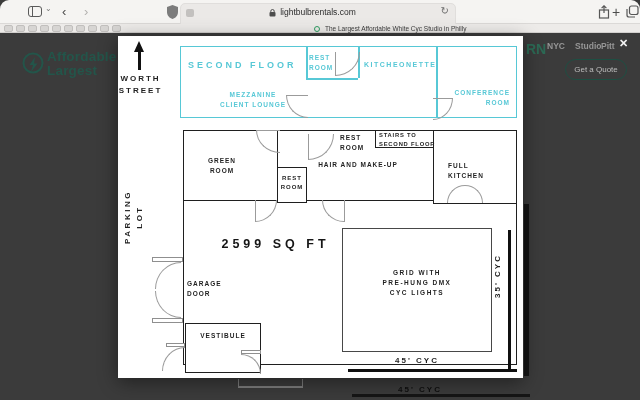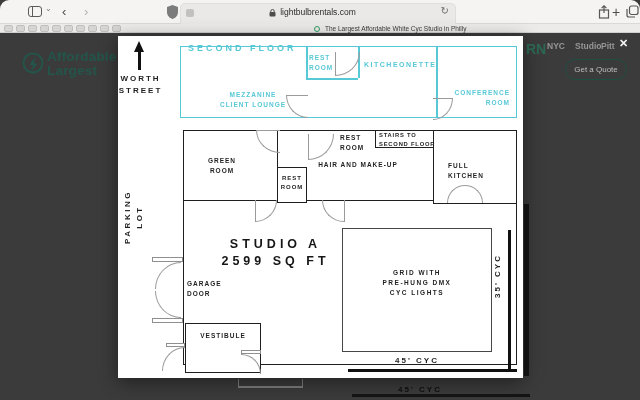--- a/index.html
+++ b/index.html
@@ -130,21 +130,21 @@
     <div class="abs pt" style="left:0;top:37px;width:45px;text-align:center;font-size:8px;letter-spacing:2px;">WORTH
 STREET</div>
 
     <div class="abs pt" style="left:-30px;top:175px;width:80px;height:12px;text-align:center;font-size:8px;letter-spacing:2.5px;transform:rotate(-90deg);">PARKING LOT</div>
 
     <div class="abs tealbox" style="left:62px;top:10px;width:337px;height:72px;"></div>
     <div class="abs tvl" style="left:188px;top:10px;height:32px;"></div>
     <div class="abs tvl" style="left:240px;top:10px;height:32px;"></div>
     <div class="abs thl" style="left:188px;top:42px;width:52px;"></div>
     <div class="abs tvl" style="left:318px;top:10px;height:72px;"></div>
-    <div class="abs pt tt" style="left:70px;top:6px;font-size:9px;letter-spacing:3px;">SECOND FLOOR</div>
+    <div class="abs pt tt" style="left:70px;top:23px;font-size:9px;letter-spacing:3px;">SECOND FLOOR</div>
     <div class="abs pt tt" style="left:191px;top:17px;">REST
 ROOM</div>
     <div class="abs pt tt" style="left:246px;top:24px;font-size:7px;letter-spacing:1.5px;">KITCHEONETTE</div>
     <div class="abs pt tt" style="left:80px;top:54px;width:110px;text-align:center;">MEZZANINE
 CLIENT LOUNGE</div>
     <div class="abs pt tt" style="left:320px;top:52px;width:72px;text-align:right;">CONFERENCE
 ROOM</div>
 
     <div class="arc arc-br" style="left:217px;top:16px;width:25px;height:24px;"></div>
     <div class="abs leafv" style="left:217px;top:16px;height:24px;"></div>
@@ -178,21 +178,20 @@
     <div class="arc arc-br" style="left:190px;top:98px;width:26px;height:26px;"></div>
     <div class="abs leafv" style="left:190px;top:98px;height:26px;"></div>
     <div class="arc arc-br" style="left:137px;top:164px;width:22px;height:22px;"></div>
     <div class="abs leafv" style="left:137px;top:164px;height:22px;"></div>
     <div class="arc arc-bl" style="left:204px;top:164px;width:22px;height:22px;"></div>
     <div class="abs leafv" style="left:226px;top:164px;height:22px;"></div>
     <div class="arc arc-tl" style="left:329px;top:149px;width:18px;height:18px;"></div>
     <div class="arc arc-tr" style="left:347px;top:149px;width:18px;height:18px;"></div>
 
     <div class="abs" style="left:90px;top:200px;width:135px;text-align:center;font-size:12.5px;font-weight:700;letter-spacing:4px;line-height:17px;color:#161616;">
-      <div>STUDIO A</div>
       <div>2599 SQ FT</div>
     </div>
     <div class="abs pt" style="left:69px;top:243px;">GARAGE
 DOOR</div>
 
     <div class="abs panel" style="left:34px;top:221px;width:31px;height:5px;"></div>
     <div class="abs panel" style="left:34px;top:282px;width:31px;height:5px;"></div>
     <div class="arc arc-tl" style="left:37px;top:226px;width:26px;height:27px;"></div>
     <div class="arc arc-bl" style="left:37px;top:255px;width:26px;height:27px;"></div>
 

